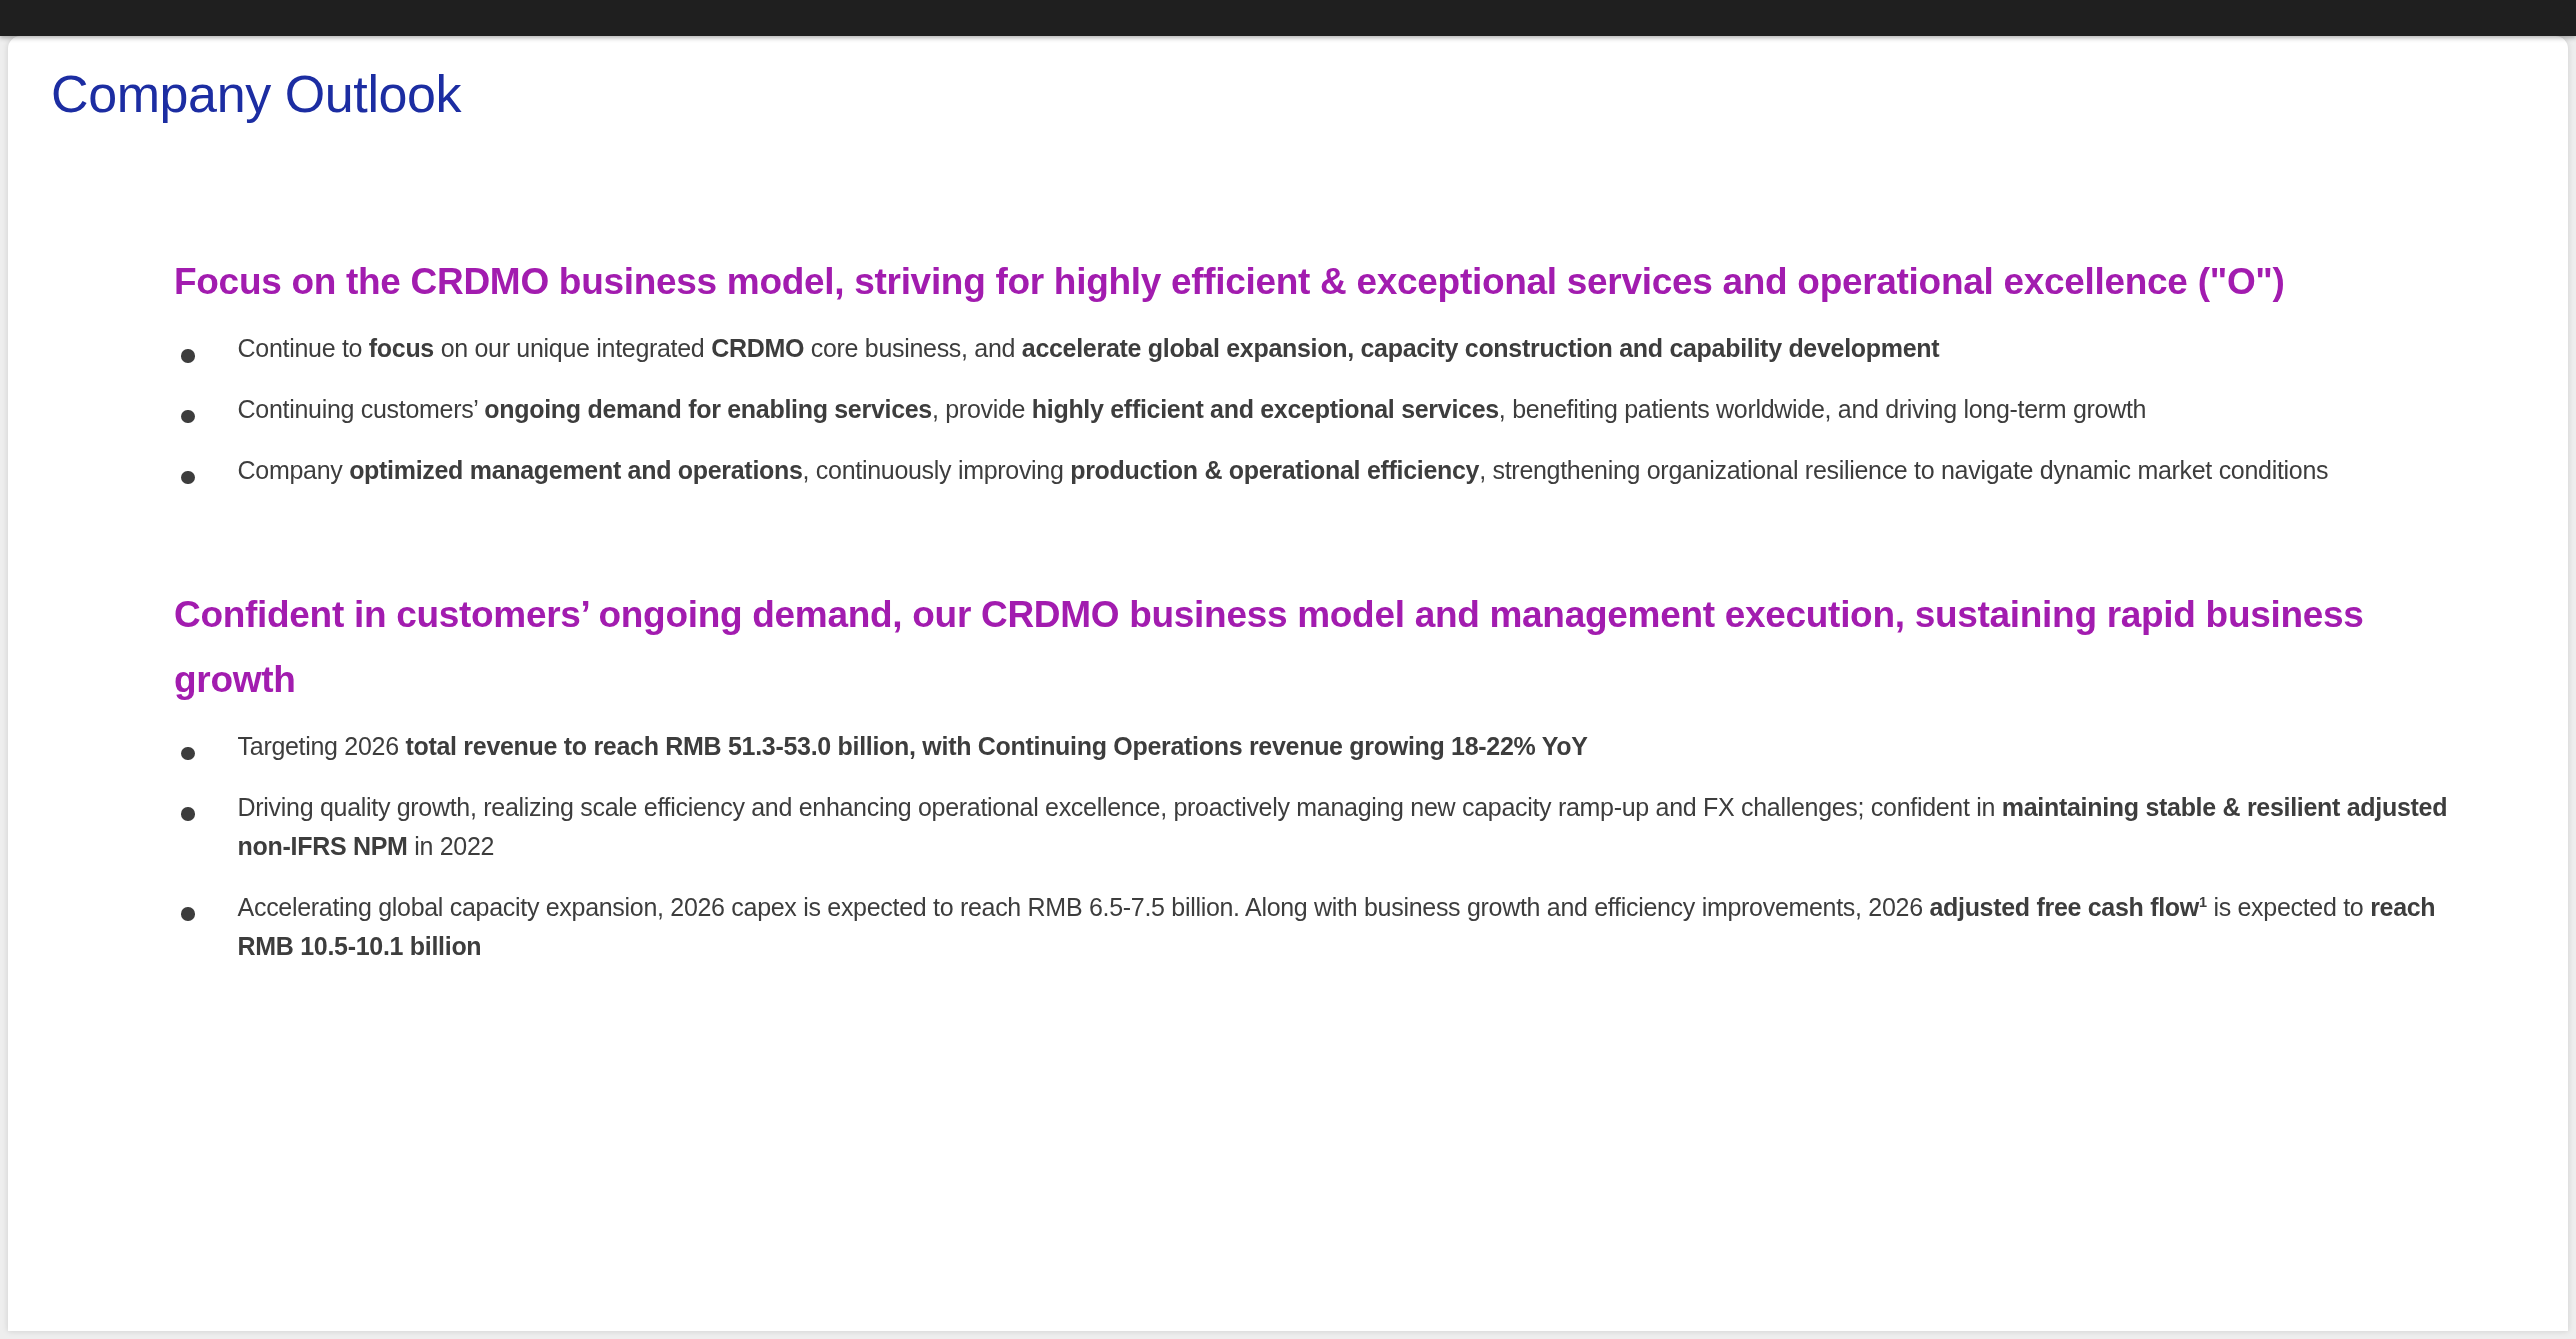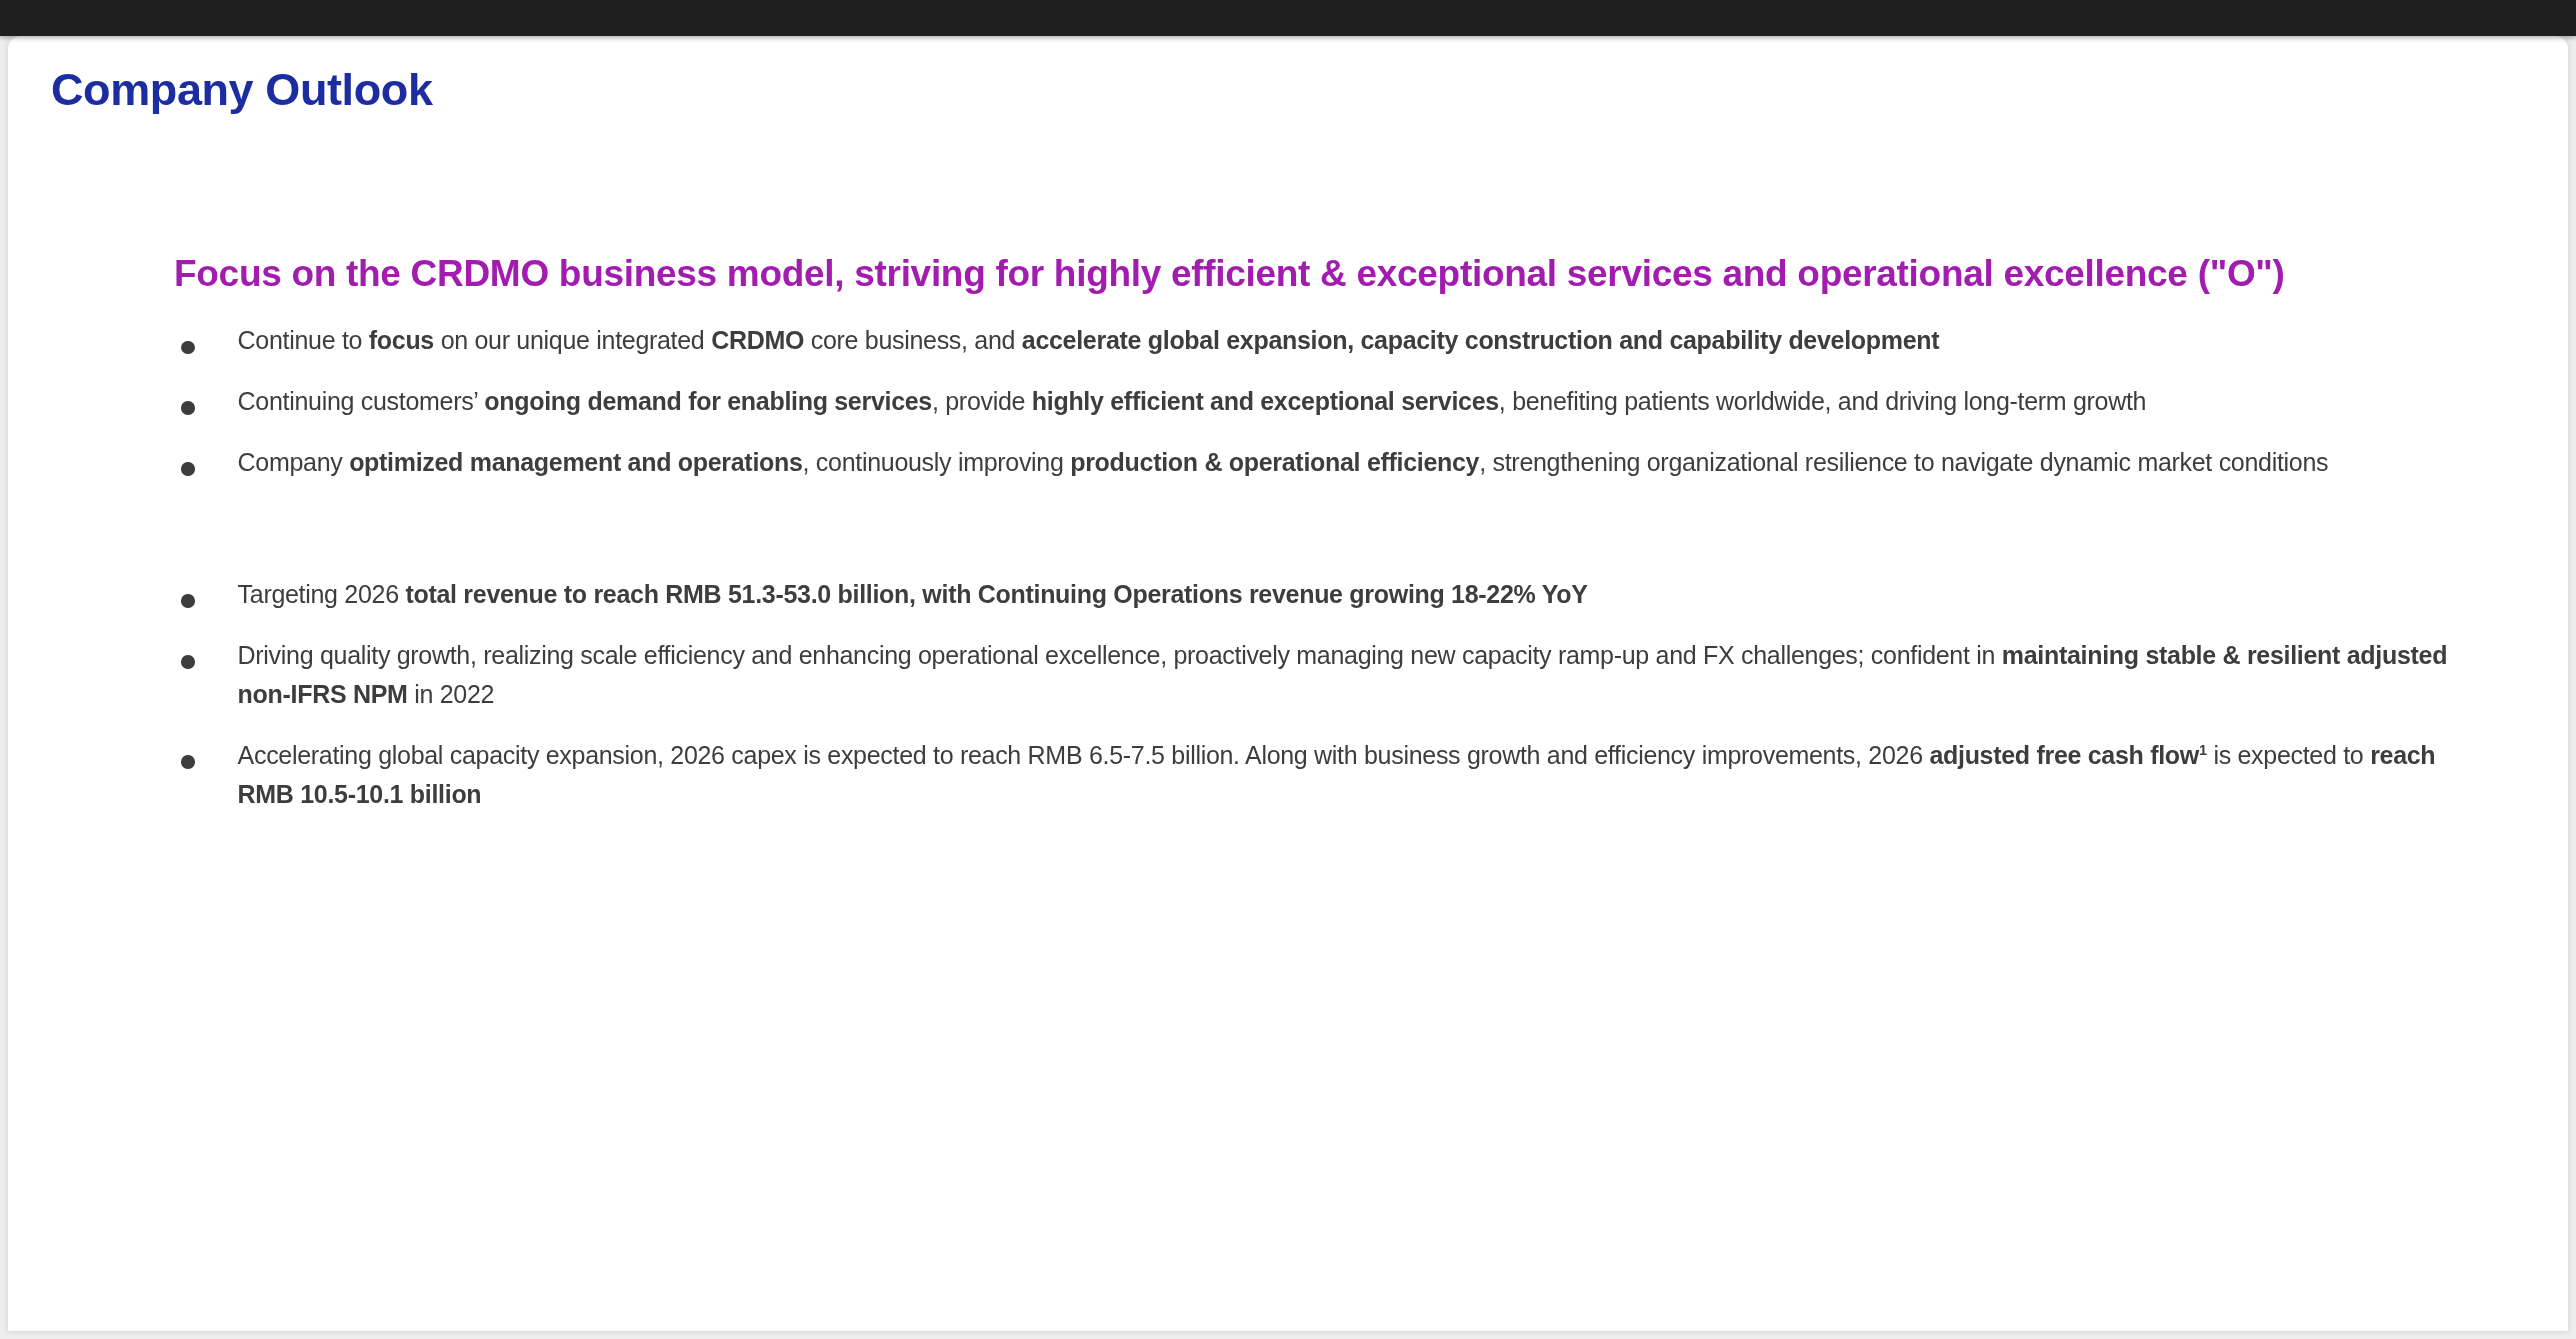--- a/index.html
+++ b/index.html
@@ -25,22 +25,22 @@
     border-radius: 12.5px 12.5px 0 0;
     min-height: 1295px;
     box-shadow: 0 0 6.3px rgba(0,0,0,0.14);
     position: relative;
     z-index: 1;
     padding-top: 27px;
     box-sizing: border-box;
   }
   .slide-title {
     color: #1c2da2;
-    font-size: 45px;
-    font-weight: bold;
+    font-size: 52px;
+    font-weight: normal;
     margin: 0 0 0 43px;
     line-height: 1.2;
     letter-spacing: -0.4px;
   }
   .content {
     margin-left: 166px;
     margin-right: 116px;
   }
   .section {
     margin-top: 125px;
@@ -112,20 +112,21 @@
             <span class="txt"><span>Continuing customers’ </span><span class="b">ongoing demand for enabling services</span><span>, provide </span><span class="b">highly efficient and exceptional services</span><span>, benefiting patients worldwide, and driving long-term growth</span></span>
           </li>
           <li>
             <span class="dot"></span>
             <span class="txt"><span>Company </span><span class="b">optimized management and operations</span><span>, continuously improving </span><span class="b">production &amp; operational efficiency</span><span>, strengthening organizational resilience to navigate dynamic market conditions</span></span>
           </li>
         </ul>
       </div>
 
       <div class="section second">
+        <h2 class="section-heading">Confident in customers’ ongoing demand, our CRDMO business model and management execution, sustaining rapid business growth</h2>
         <ul class="bullets">
           <li>
             <span class="dot"></span>
             <span class="txt"><span>Targeting 2026 </span><span class="b">total revenue to reach RMB 51.3-53.0 billion, with Continuing Operations revenue growing 18-22% YoY</span></span>
           </li>
           <li>
             <span class="dot"></span>
             <span class="txt"><span>Driving quality growth, realizing scale efficiency and enhancing operational excellence, proactively managing new capacity ramp-up and FX challenges; confident in </span><span class="b">maintaining stable &amp; resilient adjusted non-IFRS NPM</span><span> in 2022</span></span>
           </li>
           <li>

